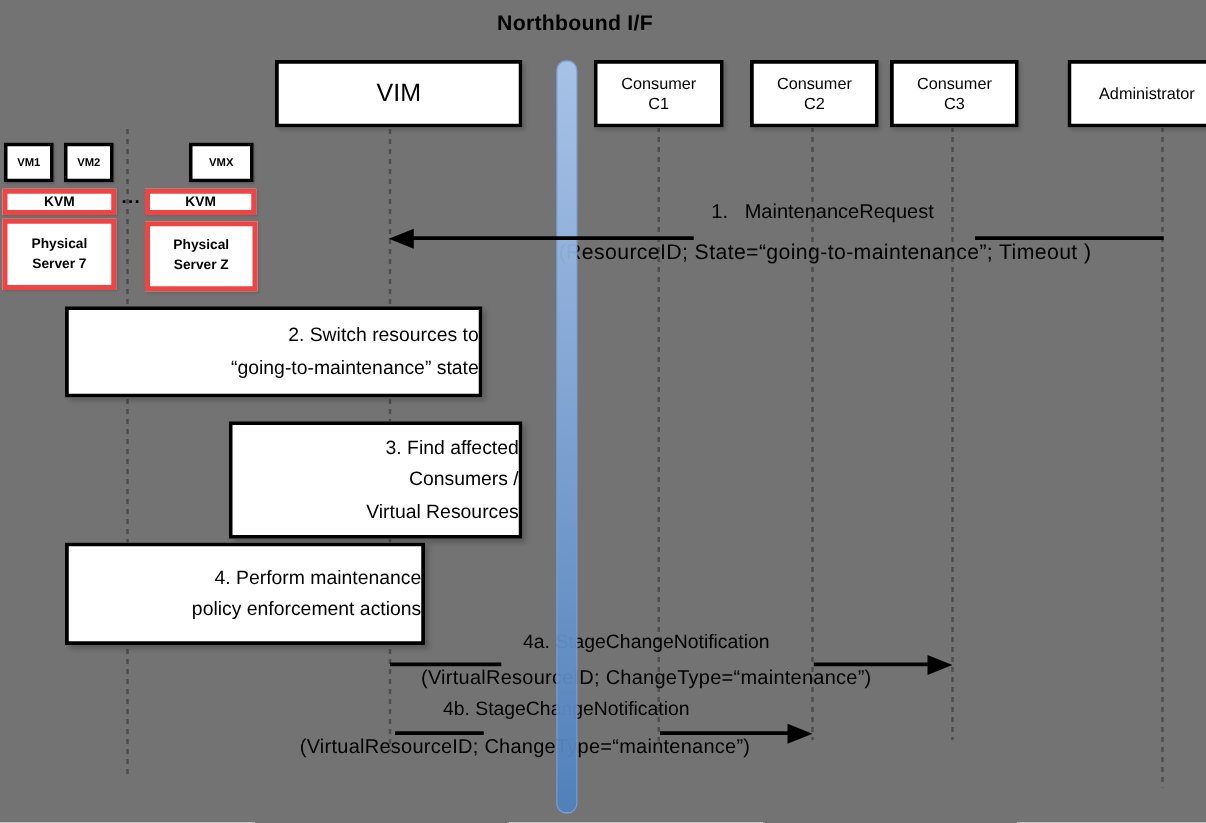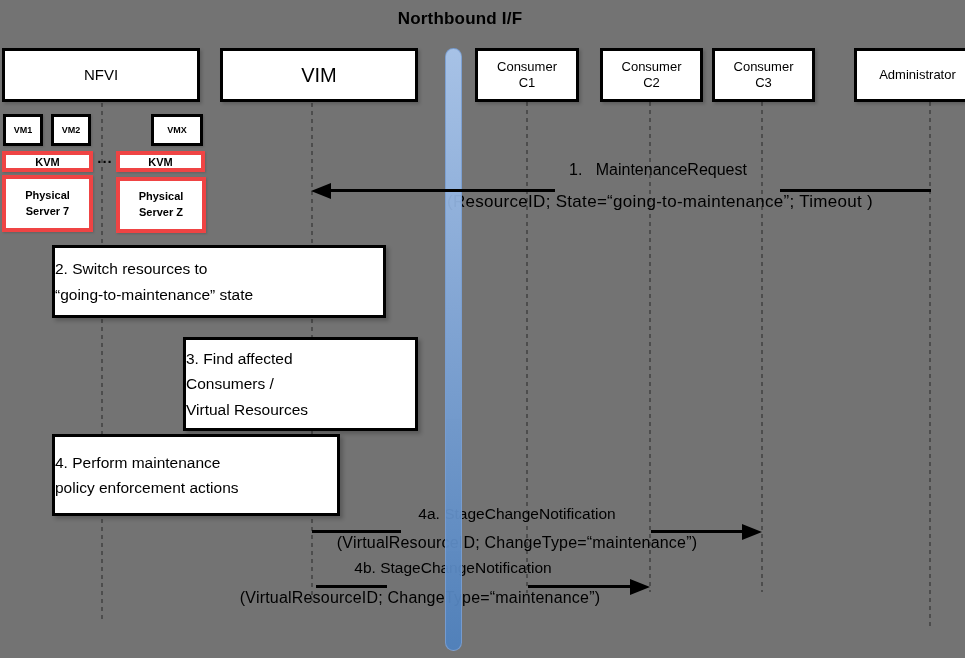--- a/index.html
+++ b/index.html
@@ -71,21 +71,21 @@
   .nb-bar {
     position:absolute; left:445px; top:48px; width:17px; height:603px;
     border-radius:9px; z-index:6;
     background:linear-gradient(180deg, rgba(171,200,239,0.93) 0%, rgba(130,168,218,0.93) 45%, rgba(79,129,189,0.95) 100%);
     border:1px solid rgba(122,158,209,0.9);
   }
 
   
   .activity-box {
     position:absolute; background:#fff; border:3px solid #000; z-index:3;
-    display:flex; flex-direction:column; align-items:flex-start; justify-content:center;
+    display:flex; flex-direction:column; align-items:flex-end; justify-content:center;
     text-align:center; font-size:15.5px; line-height:1.62;
     box-shadow:3px 3px 4px rgba(0,0,0,0.22);
   }
   .act-2 { left:52px;  top:245px; width:334px; height:73px; }
   .act-3 { left:183px; top:337px; width:235px; height:94px; }
   .act-4 { left:52px;  top:434px; width:288px; height:82px; }
 
   
   .msg-label {
     position:absolute; transform:translateX(-50%); white-space:pre; z-index:4;
@@ -120,23 +120,20 @@
 
   <div class="diagram-title">Northbound I/F</div>
 
   <div class="lifeline ll-nfvi"></div>
   <div class="lifeline ll-vim"></div>
   <div class="lifeline ll-c1"></div>
   <div class="lifeline ll-c2"></div>
   <div class="lifeline ll-c3"></div>
   <div class="lifeline ll-admin"></div>
 
-  <div class="actor-box box-nfvi">
-    <span class="l1">NFVI</span>
-  </div>
   <div class="actor-box box-vim">
     <span class="l1">VIM</span>
   </div>
   <div class="actor-box box-c1">
     <span class="l1">Consumer</span>
     <span class="l2">C1</span>
   </div>
   <div class="actor-box box-c2">
     <span class="l1">Consumer</span>
     <span class="l2">C2</span>

